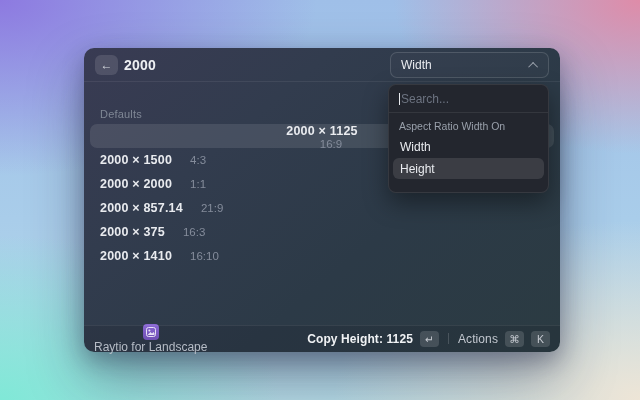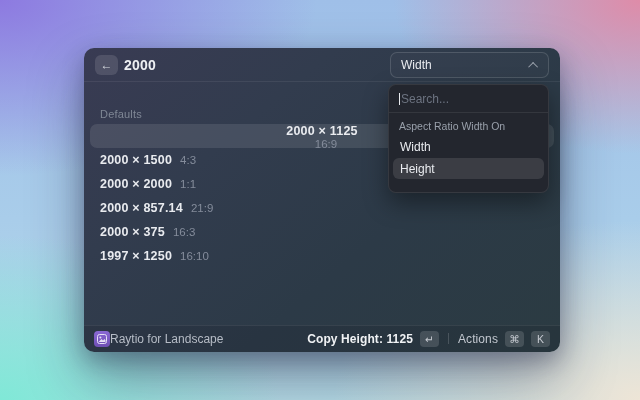--- a/index.html
+++ b/index.html
@@ -44,30 +44,30 @@
   .chev{width:6px;height:6px;border-left:1.5px solid #9aa1ab;border-top:1.5px solid #9aa1ab;transform:rotate(45deg) translateY(2px);}
   
   .list{position:absolute;left:0;top:35px;right:0;bottom:27px;padding:16px 6px;box-sizing:border-box;overflow:hidden;}
   .section-header{padding:9px 10px 4px;font-size:11px;color:#7f8795;font-weight:500;letter-spacing:.2px;}
   .row{
     height:24px;border-radius:7px;display:flex;align-items:center;
     padding:0 10px;cursor:pointer;
   }
   .row.selected{background:rgba(255,255,255,.10);flex-direction:column;}
   .row-title{font-size:12.5px;font-weight:600;color:#e9ebef;letter-spacing:.2px;}
-  .row-acc{margin-left:8px;font-size:11.5px;color:#848c9b;font-weight:500;}
+  .row-acc{margin-left:18px;font-size:11.5px;color:#848c9b;font-weight:500;}
   
   .footer{
     position:absolute;left:0;right:0;bottom:0;height:27px;
     display:flex;align-items:center;justify-content:space-between;
     padding:0 10px;box-sizing:border-box;
     background:rgba(15,20,28,.12);border-radius:0 0 10px 10px;
   }
   .footer:before{content:"";position:absolute;left:0;right:0;top:0;height:1px;background:rgba(255,255,255,.07);}
-  .footer-left{display:flex;align-items:center;gap:0;}
+  .footer-left{display:flex;align-items:center;gap:0;flex-direction:column;}
   .app-icon{
     width:16px;height:16px;border-radius:4px;flex:0 0 auto;
     background:linear-gradient(180deg,#8a68d4,#6f4fb4);
     display:flex;align-items:center;justify-content:center;
   }
   .app-name{font-size:12px;color:#b6bcc6;}
   .footer-right{display:flex;align-items:center;gap:7px;}
   .action-primary,.action-menu{display:flex;align-items:center;gap:7px;cursor:pointer;}
   .flabel{font-size:12px;color:#f0f2f4;font-weight:700;letter-spacing:.1px;}
   .flabel.dim{color:#c2c7cf;font-weight:500;}
@@ -131,21 +131,21 @@
         <span class="row-title">2000 × 857.14</span>
         <span class="row-acc">21:9</span>
       </div>
 
 
       <div class="row">
         <span class="row-title">2000 × 375</span>
         <span class="row-acc">16:3</span>
       </div>
       <div class="row">
-        <span class="row-title">1997 × 1250</span>
+        <span class="row-title">2000 × 1410</span>
         <span class="row-acc">16:10</span>
       </div>
     </div>
 
     <div class="footer">
       <div class="footer-left">
         <span class="app-icon">
           <svg width="10" height="10" viewBox="0 0 10 10">
             <rect x="0.5" y="0.5" width="9" height="9" rx="2" fill="none" stroke="#e6e0f5" stroke-width="1"></rect>
             <circle cx="3.4" cy="3.4" r="1" fill="#e6e0f5"></circle>

